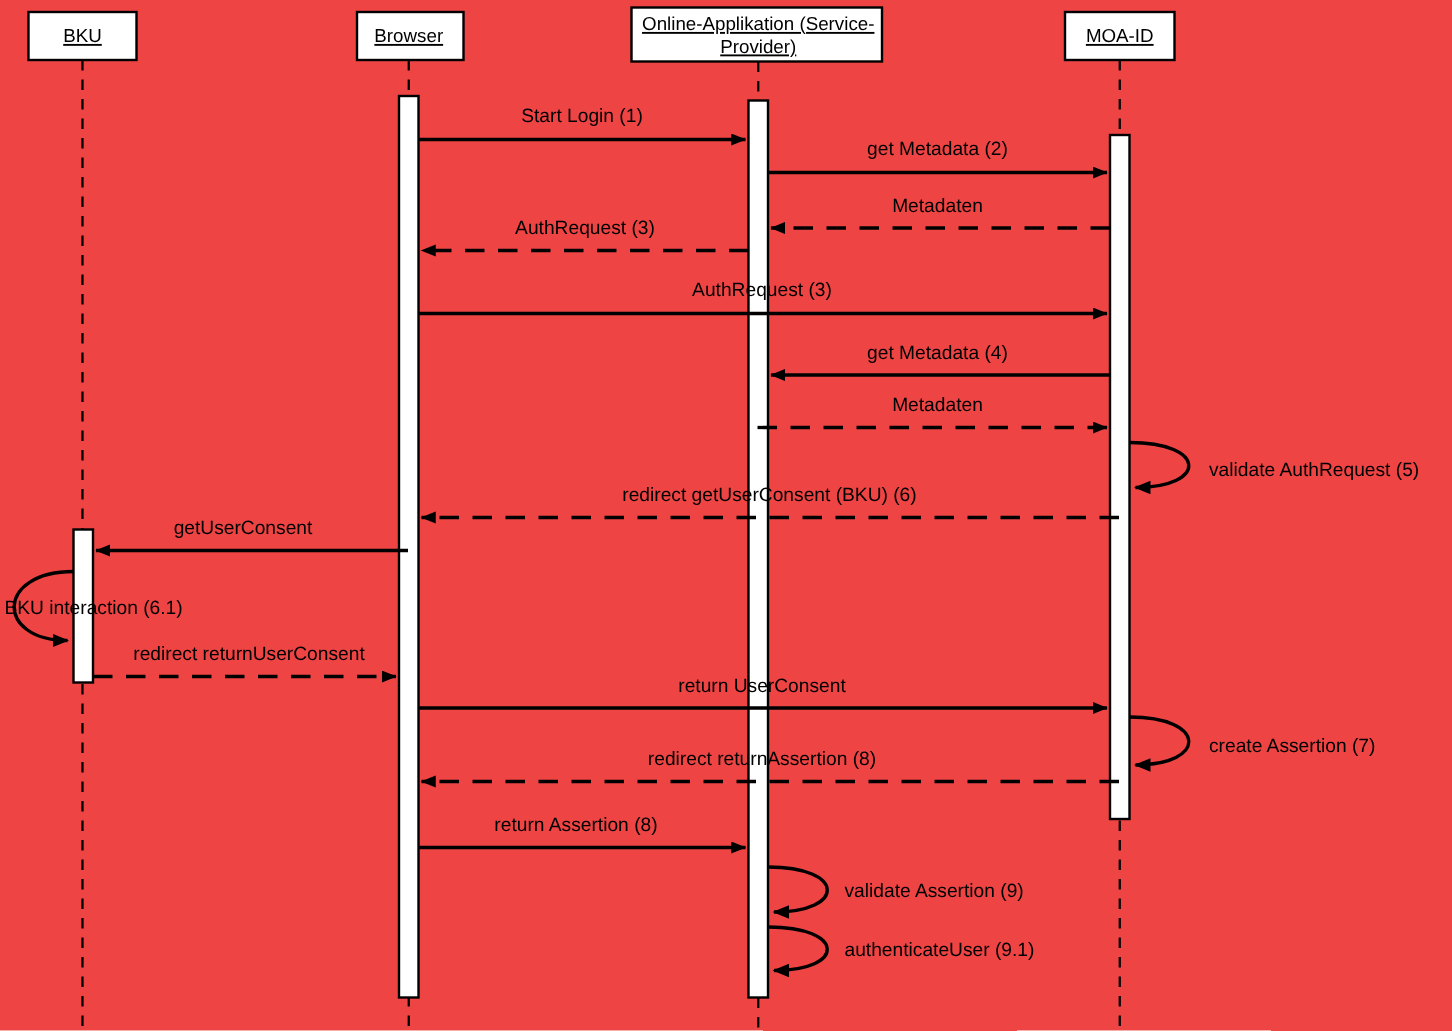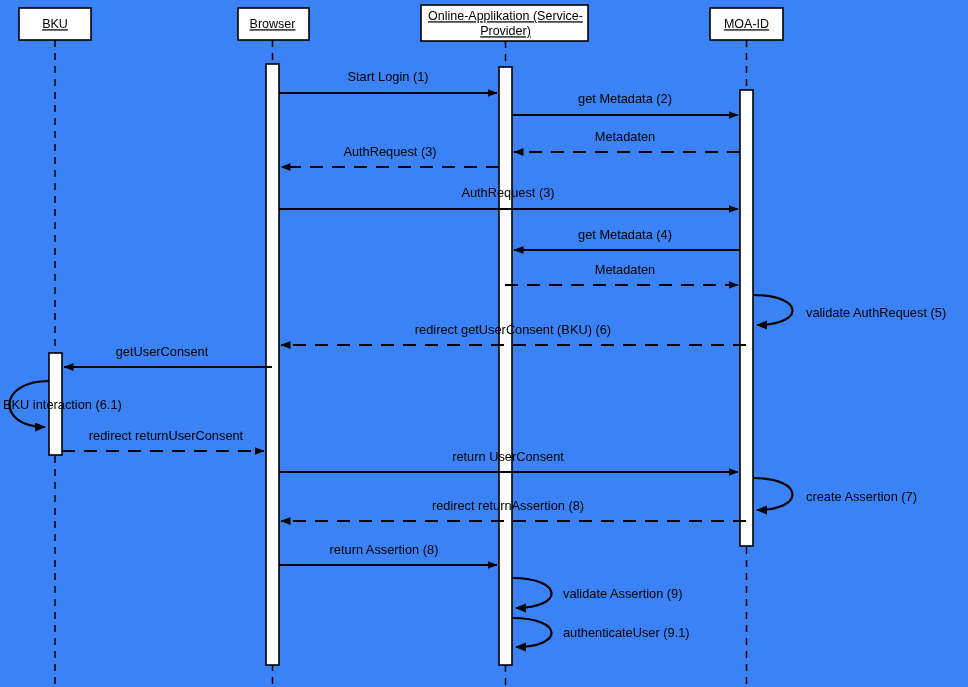--- a/index.html
+++ b/index.html
@@ -8,21 +8,21 @@
     background: #ffffff;
   }
   body {
     font-family: "Liberation Sans", sans-serif;
     color: #000000;
   }
   #diagram-root {
     position: relative;
     width: 968px;
     height: 687px;
-    background: #3b82f6;
+    background: #ef4444;
     overflow: hidden;
   }
   #diagram-svg {
     position: absolute;
     left: 0;
     top: 0;
   }
   .lifeline-title {
     font-family: "Liberation Sans", sans-serif;
     font-size: 12.5px;

